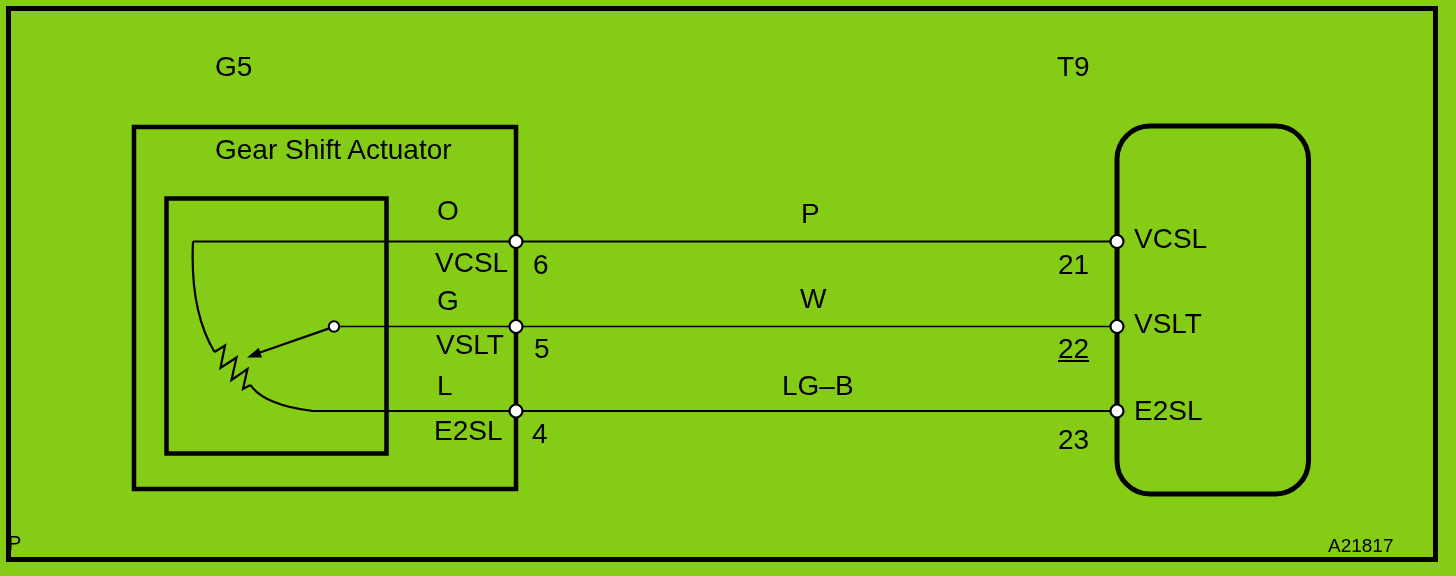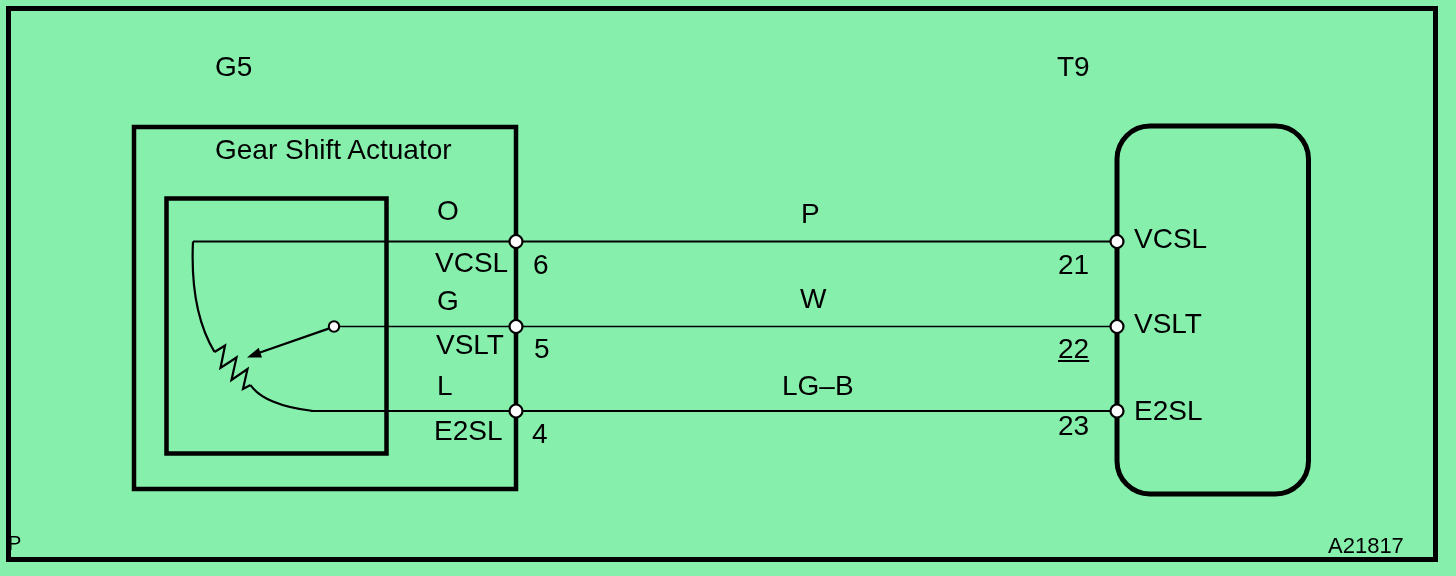--- a/index.html
+++ b/index.html
@@ -1,35 +1,35 @@
 <!DOCTYPE html>
 <html><head>
 <meta charset="utf-8">
 <style>
   html, body { margin: 0; padding: 0; background: #ffffff; }
   .stage {
     position: relative;
     width: 1456px;
     height: 576px;
-    background: #86efac;
+    background: #84cc16;
     font-family: "Liberation Sans", sans-serif;
     color: #000;
     overflow: hidden;
   }
   .stage svg { position: absolute; inset: 0; }
   .t {
     position: absolute;
     font-size: 28px;
     line-height: 28px;
     white-space: nowrap;
     color: #000;
   }
   .t.right { }
   .t.small-p  { font-size: 20px; line-height: 20px; }
-  .t.small-id { font-size: 22px; line-height: 17px; }
+  .t.small-id { font-size: 19px; line-height: 17px; }
 </style>
 </head>
 <body>
 
 <div class="stage">
 
   <svg width="1456" height="576" viewBox="0 0 1456 576">
 
     <rect x="8.5" y="8.5" width="1427" height="551" fill="none" stroke="#000" stroke-width="5"></rect>
 
@@ -74,19 +74,19 @@
   <div class="t" style="left:436px; top:331px;">VSLT</div>
   <div class="t" style="left:534px; top:335px;">5</div>
   <div class="t" style="left:800px; top:285px;">W</div>
   <div class="t right" style="left:1058px; top:335px; width:52px;text-decoration:underline;">22</div>
   <div class="t" style="left:1134px; top:310px;">VSLT</div>
 
   <div class="t" style="left:437px; top:372px;">L</div>
   <div class="t" style="left:434px; top:417px;">E2SL</div>
   <div class="t" style="left:532px; top:420px;">4</div>
   <div class="t" style="left:782px; top:372px;">LG–B</div>
-  <div class="t right" style="left:1058px; top:412px; width:52px;">23</div>
+  <div class="t right" style="left:1058px; top:426px; width:52px;">23</div>
   <div class="t" style="left:1134px; top:397px;">E2SL</div>
 
   <div class="t small-p" style="left:8px; top:533px;">P</div>
   <div class="t small-id right" style="left:1328px; top:537px; width:100px;">A21817</div>
 
 </div>
 
 </body></html>

